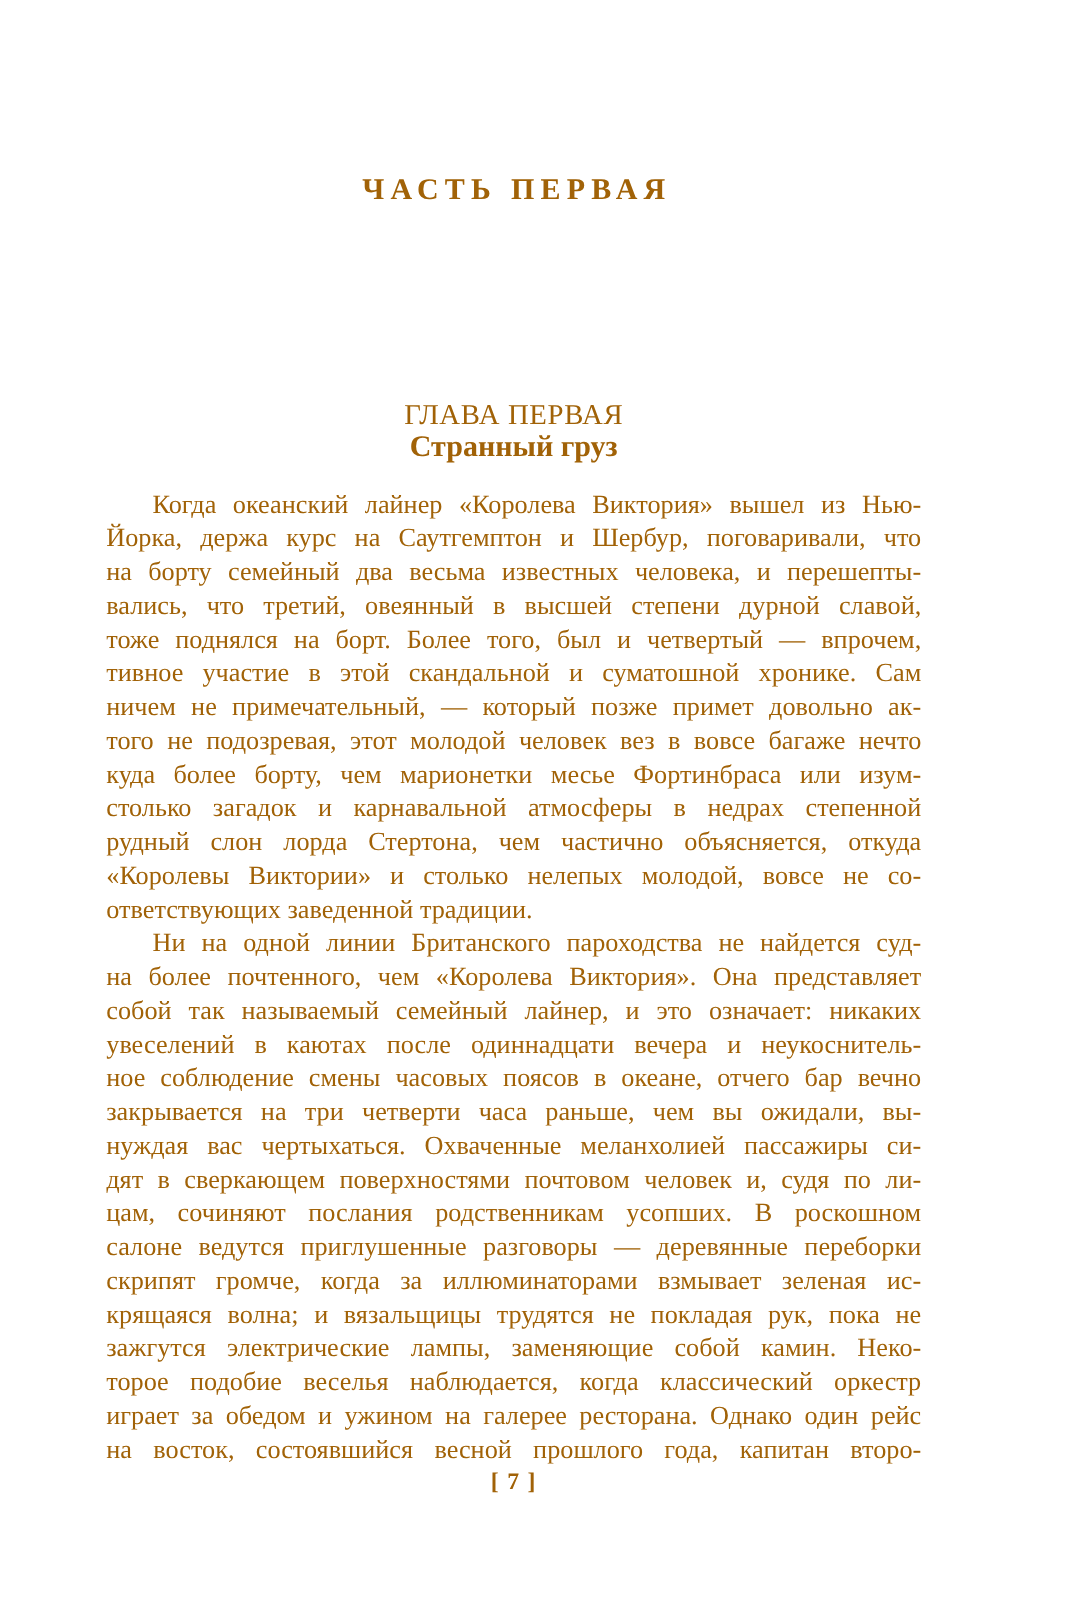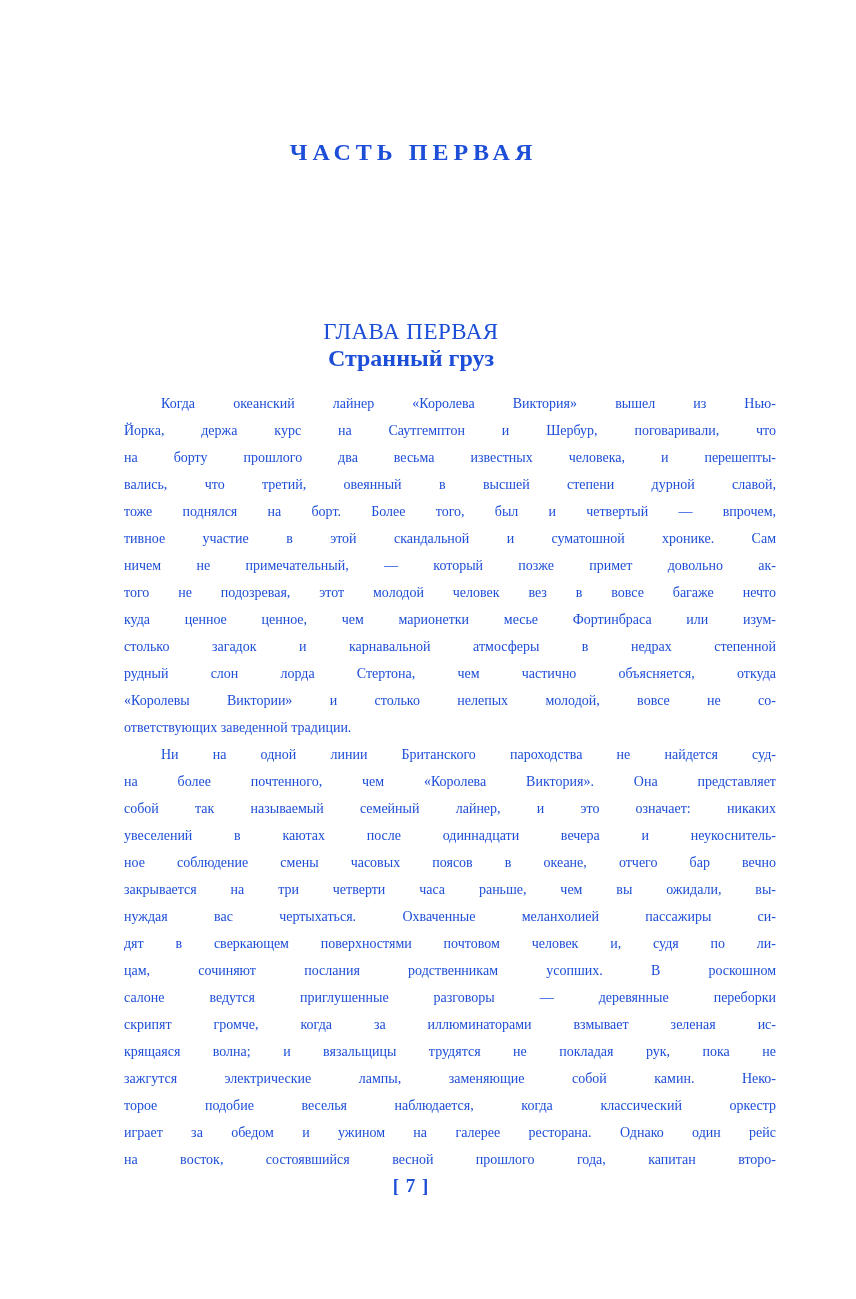--- a/index.html
+++ b/index.html
@@ -6,21 +6,21 @@
     margin: 0;
     padding: 0;
     background: #ffffff;
   }
   .page {
     position: relative;
     width: 856px;
     height: 1299px;
     background: #ffffff;
     font-family: "Liberation Serif", "DejaVu Serif", serif;
-    color: #1d4ed8;
+    color: #a16207;
     overflow: hidden;
   }
   .part-heading {
     position: absolute;
     top: 140px;
     left: 85px;
     width: 652px;
     margin: 0;
     text-align: center;
     font-size: 24px;
@@ -50,22 +50,21 @@
     text-align: center;
     font-size: 24px;
     line-height: 28px;
     font-weight: bold;
   }
   .body-text {
     position: absolute;
     top: 390px;
     left: 85px;
     width: 652px;
-    font-size: 14px;
-    margin-left: 39px;
+    font-size: 21px;
   }
   .paragraph {
     margin: 0;
   }
   .line {
     height: 27px;
     line-height: 27px;
     overflow: hidden;
     text-align: justify;
     text-align-last: justify;
@@ -95,27 +94,27 @@
   <h1 class="part-heading">ЧАСТЬ ПЕРВАЯ</h1>
 
   <h2 class="chapter-heading">ГЛАВА ПЕРВАЯ</h2>
 
   <h3 class="chapter-subtitle">Странный груз</h3>
 
   <div class="body-text">
       <div class="paragraph">
         <div class="line first">Когда океанский лайнер «Королева Виктория» вышел из Нью-</div>
         <div class="line">Йорка, держа курс на Саутгемптон и Шербур, поговаривали, что</div>
-        <div class="line">на борту прошлого два весьма известных человека, и перешепты-</div>
+        <div class="line">на борту семейный два весьма известных человека, и перешепты-</div>
         <div class="line">вались, что третий, овеянный в высшей степени дурной славой,</div>
         <div class="line">тоже поднялся на борт. Более того, был и четвертый — впрочем,</div>
         <div class="line">тивное участие в этой скандальной и суматошной хронике. Сам</div>
         <div class="line">ничем не примечательный, — который позже примет довольно ак-</div>
         <div class="line">того не подозревая, этот молодой человек вез в вовсе багаже нечто</div>
-        <div class="line">куда ценное ценное, чем марионетки месье Фортинбраса или изум-</div>
+        <div class="line">куда более борту, чем марионетки месье Фортинбраса или изум-</div>
         <div class="line">столько загадок и карнавальной атмосферы в недрах степенной</div>
         <div class="line">рудный слон лорда Стертона, чем частично объясняется, откуда</div>
         <div class="line">«Королевы Виктории» и столько нелепых молодой, вовсе не со-</div>
         <div class="line para-end">ответствующих заведенной традиции.</div>
       </div>
       <div class="paragraph">
         <div class="line first">Ни на одной линии Британского пароходства не найдется суд-</div>
         <div class="line">на более почтенного, чем «Королева Виктория». Она представляет</div>
         <div class="line">собой так называемый семейный лайнер, и это означает: никаких</div>
         <div class="line">увеселений в каютах после одиннадцати вечера и неукоснитель-</div>

